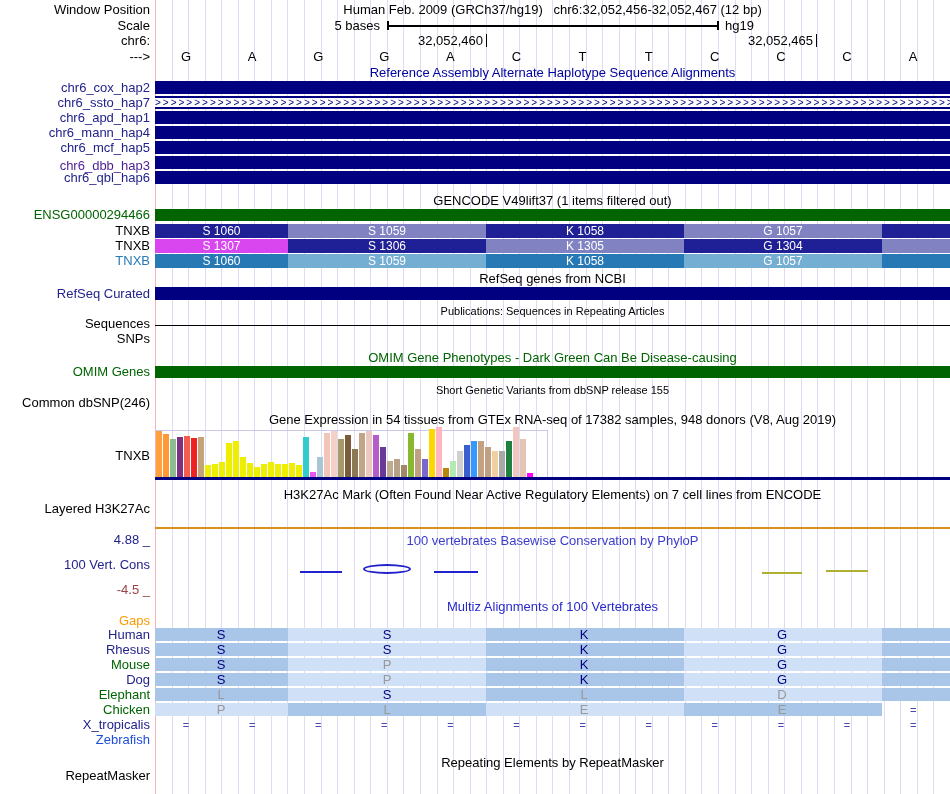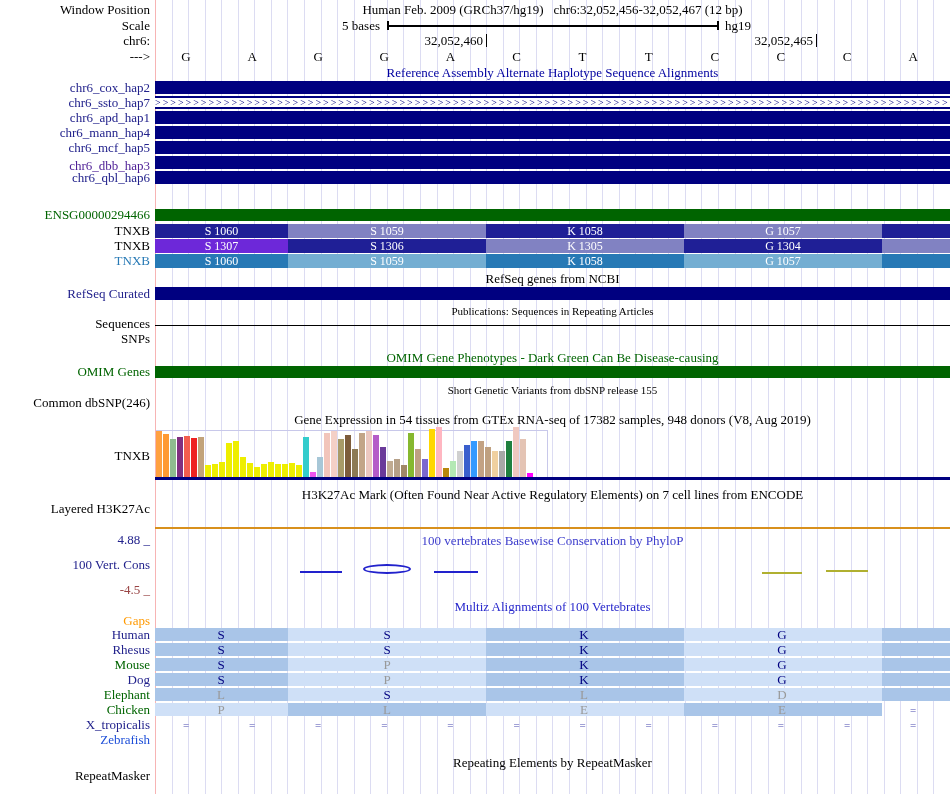--- a/index.html
+++ b/index.html
@@ -1,17 +1,17 @@
 <!DOCTYPE html>
 <html><head>
 <meta charset="utf-8">
 <style>
   html,body{margin:0;padding:0;background:#fff}
   #canvas{position:relative;width:950px;height:794px;background:#fff;
-    font-family:Liberation Serif, serif;font-size:13px;color:#000;overflow:hidden}
+    font-family:Liberation Sans, sans-serif;font-size:13px;color:#000;overflow:hidden}
   .abs{position:absolute;line-height:14px;white-space:nowrap}
   .llabel{position:absolute;left:0;width:150px;text-align:right;white-space:nowrap;line-height:14px}
   .ctitle{position:absolute;left:155px;width:795px;text-align:center;line-height:13px;white-space:nowrap}
   .small{font-size:11px}
   .grid{position:absolute;left:155px;top:0;width:795px;height:794px;z-index:0;
     background:repeating-linear-gradient(to right,#dcdcf2 0px,#dcdcf2 1px,transparent 1px,transparent 16.56px)}
   .pink{position:absolute;left:155px;top:0;width:1px;height:794px;background:#f7b4b4;z-index:1}
   .bar{position:absolute;z-index:2}
   .base{position:absolute;transform:translateX(-50%);line-height:14px;z-index:2}
   .scalebar{position:absolute;left:387px;top:21px;width:328px;height:9px;z-index:2;
@@ -38,20 +38,21 @@
   <div class="scalebar"></div>
   <div class="abs" style="top:19px;left:725px">hg19</div>
   <div class="llabel" style="top:34px">chr6:</div>
   <div class="abs" style="top:34px;left:333px;width:150px;text-align:right">32,052,460</div>
   <div class="tick" style="left:486px;top:34px"></div>
   <div class="abs" style="top:34px;left:663px;width:150px;text-align:right">32,052,465</div>
   <div class="tick" style="left:816px;top:34px"></div>
   <div class="llabel" style="top:50px">---&gt;</div>
 
   <div class="ctitle" style="top:66px;color:#0000a0">Reference Assembly Alternate Haplotype Sequence Alignments</div>
+  <div class="ctitle" style="top:194px">GENCODE V49lift37 (1 items filtered out)</div>
   <div class="llabel" style="top:208px;color:#006400">ENSG00000294466</div>
   <div class="bar" style="left:155px;top:209px;width:795px;height:12px;background:#006400"></div>
   <div class="ctitle" style="top:272px;font-size:13px">RefSeq genes from NCBI</div>
   <div class="llabel" style="top:287px;color:#22228c">RefSeq Curated</div>
   <div class="bar" style="left:155px;top:287px;width:795px;height:13px;background:#000080"></div>
   <div class="ctitle small" style="top:305px">Publications: Sequences in Repeating Articles</div>
   <div class="llabel" style="top:317px">Sequences</div>
   <div class="bar" style="left:155px;top:325px;width:795px;height:1px;background:#000"></div>
   <div class="llabel" style="top:332px">SNPs</div>
   <div class="ctitle" style="top:351px;color:#006400">OMIM Gene Phenotypes - Dark Green Can Be Disease-causing</div>
@@ -100,21 +101,21 @@
     <div class="bar" style="left: 155px; top: 156px; width: 795px; height: 13px; background: rgb(0, 0, 128);"></div>
     <div class="llabel" style="top: 171px; color: rgb(34, 34, 140);">chr6_qbl_hap6</div>
     <div class="bar" style="left: 155px; top: 171px; width: 795px; height: 13px; background: rgb(0, 0, 128);"></div>
     <div class="llabel" style="top: 224px; color: rgb(0, 0, 0);">TNXB</div>
     <div class="codon" style="left: 155px; top: 224px; width: 133px; height: 14px; background: rgb(31, 31, 150);">S 1060</div>
     <div class="codon" style="left: 288px; top: 224px; width: 198px; height: 14px; background: rgb(129, 130, 194);">S 1059</div>
     <div class="codon" style="left: 486px; top: 224px; width: 198px; height: 14px; background: rgb(31, 31, 150);">K 1058</div>
     <div class="codon" style="left: 684px; top: 224px; width: 198px; height: 14px; background: rgb(129, 130, 194);">G 1057</div>
     <div class="codon" style="left: 882px; top: 224px; width: 68px; height: 14px; background: rgb(31, 31, 150);"></div>
     <div class="llabel" style="top: 239px; color: rgb(0, 0, 0);">TNXB</div>
-    <div class="codon" style="left: 155px; top: 239px; width: 133px; height: 14px; background: #6d28d9; text-align: center;">S 1307</div>
+    <div class="codon" style="left: 155px; top: 239px; width: 133px; height: 14px; background: #d946ef; text-align: center;">S 1307</div>
     <div class="codon" style="left: 288px; top: 239px; width: 198px; height: 14px; background: rgb(31, 31, 150);">S 1306</div>
     <div class="codon" style="left: 486px; top: 239px; width: 198px; height: 14px; background: rgb(129, 130, 194);">K 1305</div>
     <div class="codon" style="left: 684px; top: 239px; width: 198px; height: 14px; background: rgb(31, 31, 150);">G 1304</div>
     <div class="codon" style="left: 882px; top: 239px; width: 68px; height: 14px; background: rgb(129, 130, 194);"></div>
     <div class="llabel" style="top: 254px; color: rgb(39, 121, 181);">TNXB</div>
     <div class="codon" style="left: 155px; top: 254px; width: 133px; height: 14px; background: rgb(39, 121, 181);">S 1060</div>
     <div class="codon" style="left: 288px; top: 254px; width: 198px; height: 14px; background: rgb(116, 174, 210);">S 1059</div>
     <div class="codon" style="left: 486px; top: 254px; width: 198px; height: 14px; background: rgb(39, 121, 181);">K 1058</div>
     <div class="codon" style="left: 684px; top: 254px; width: 198px; height: 14px; background: rgb(116, 174, 210);">G 1057</div>
     <div class="codon" style="left: 882px; top: 254px; width: 68px; height: 14px; background: rgb(39, 121, 181);"></div>

